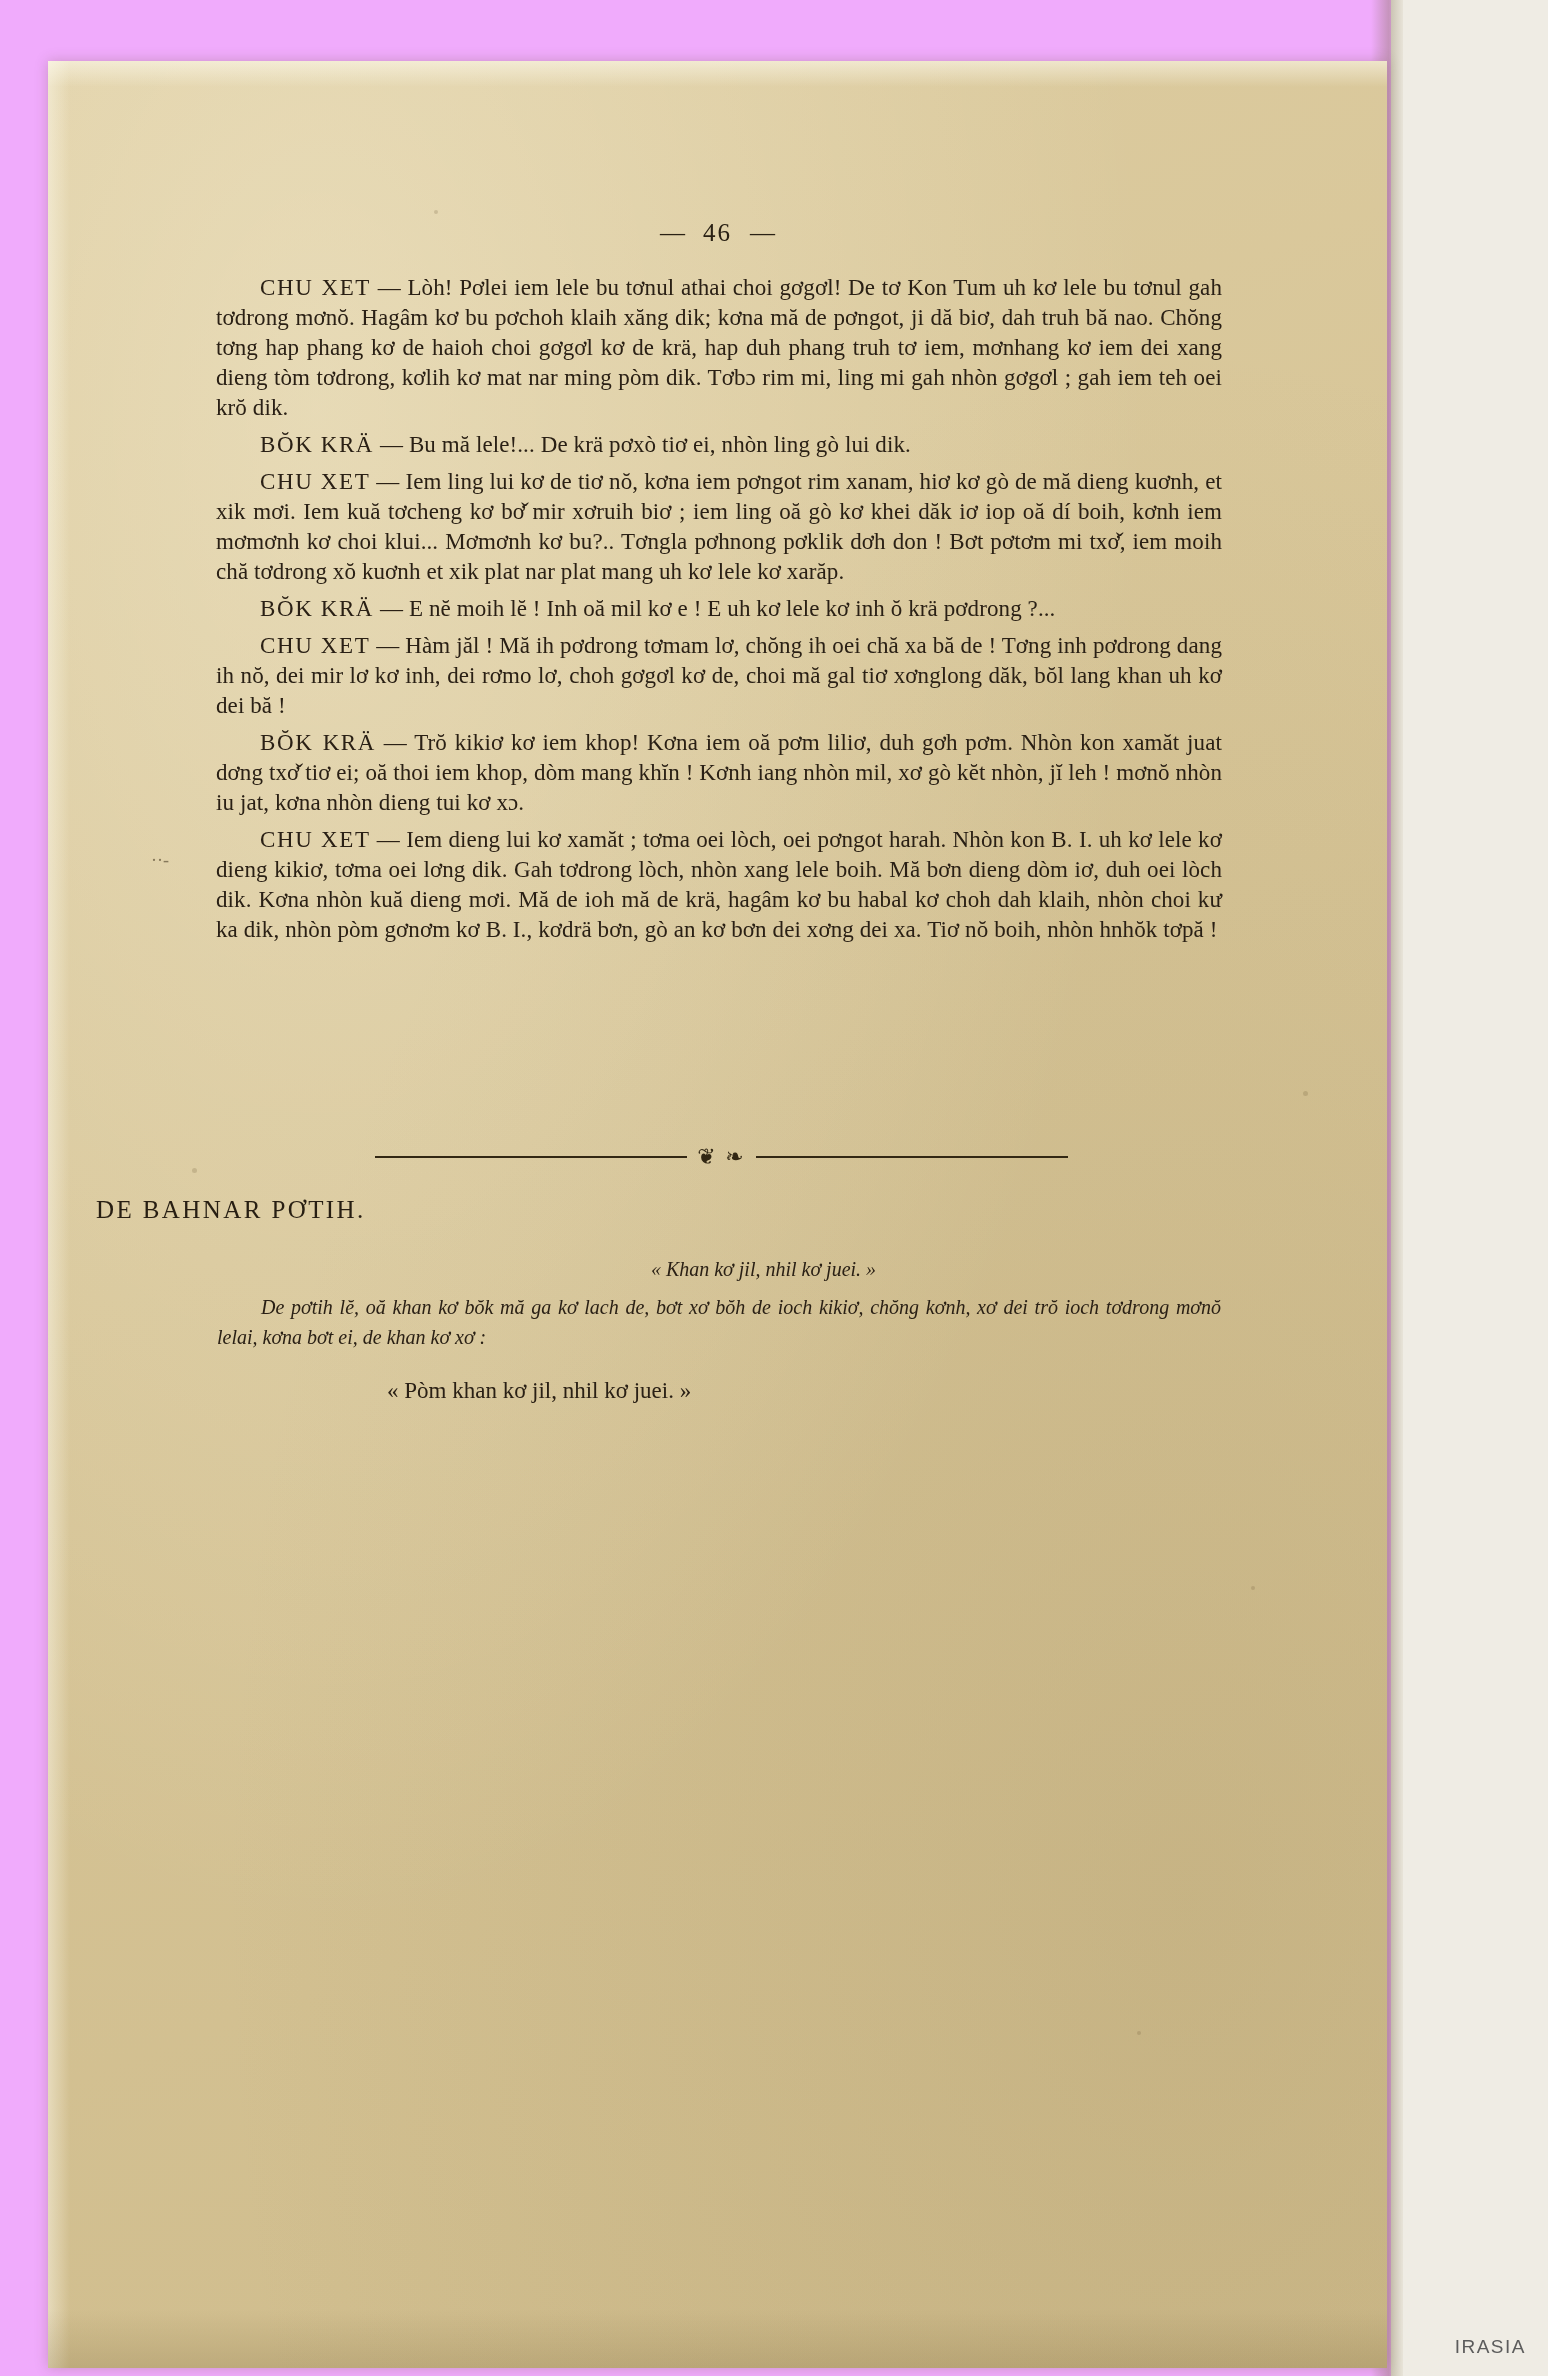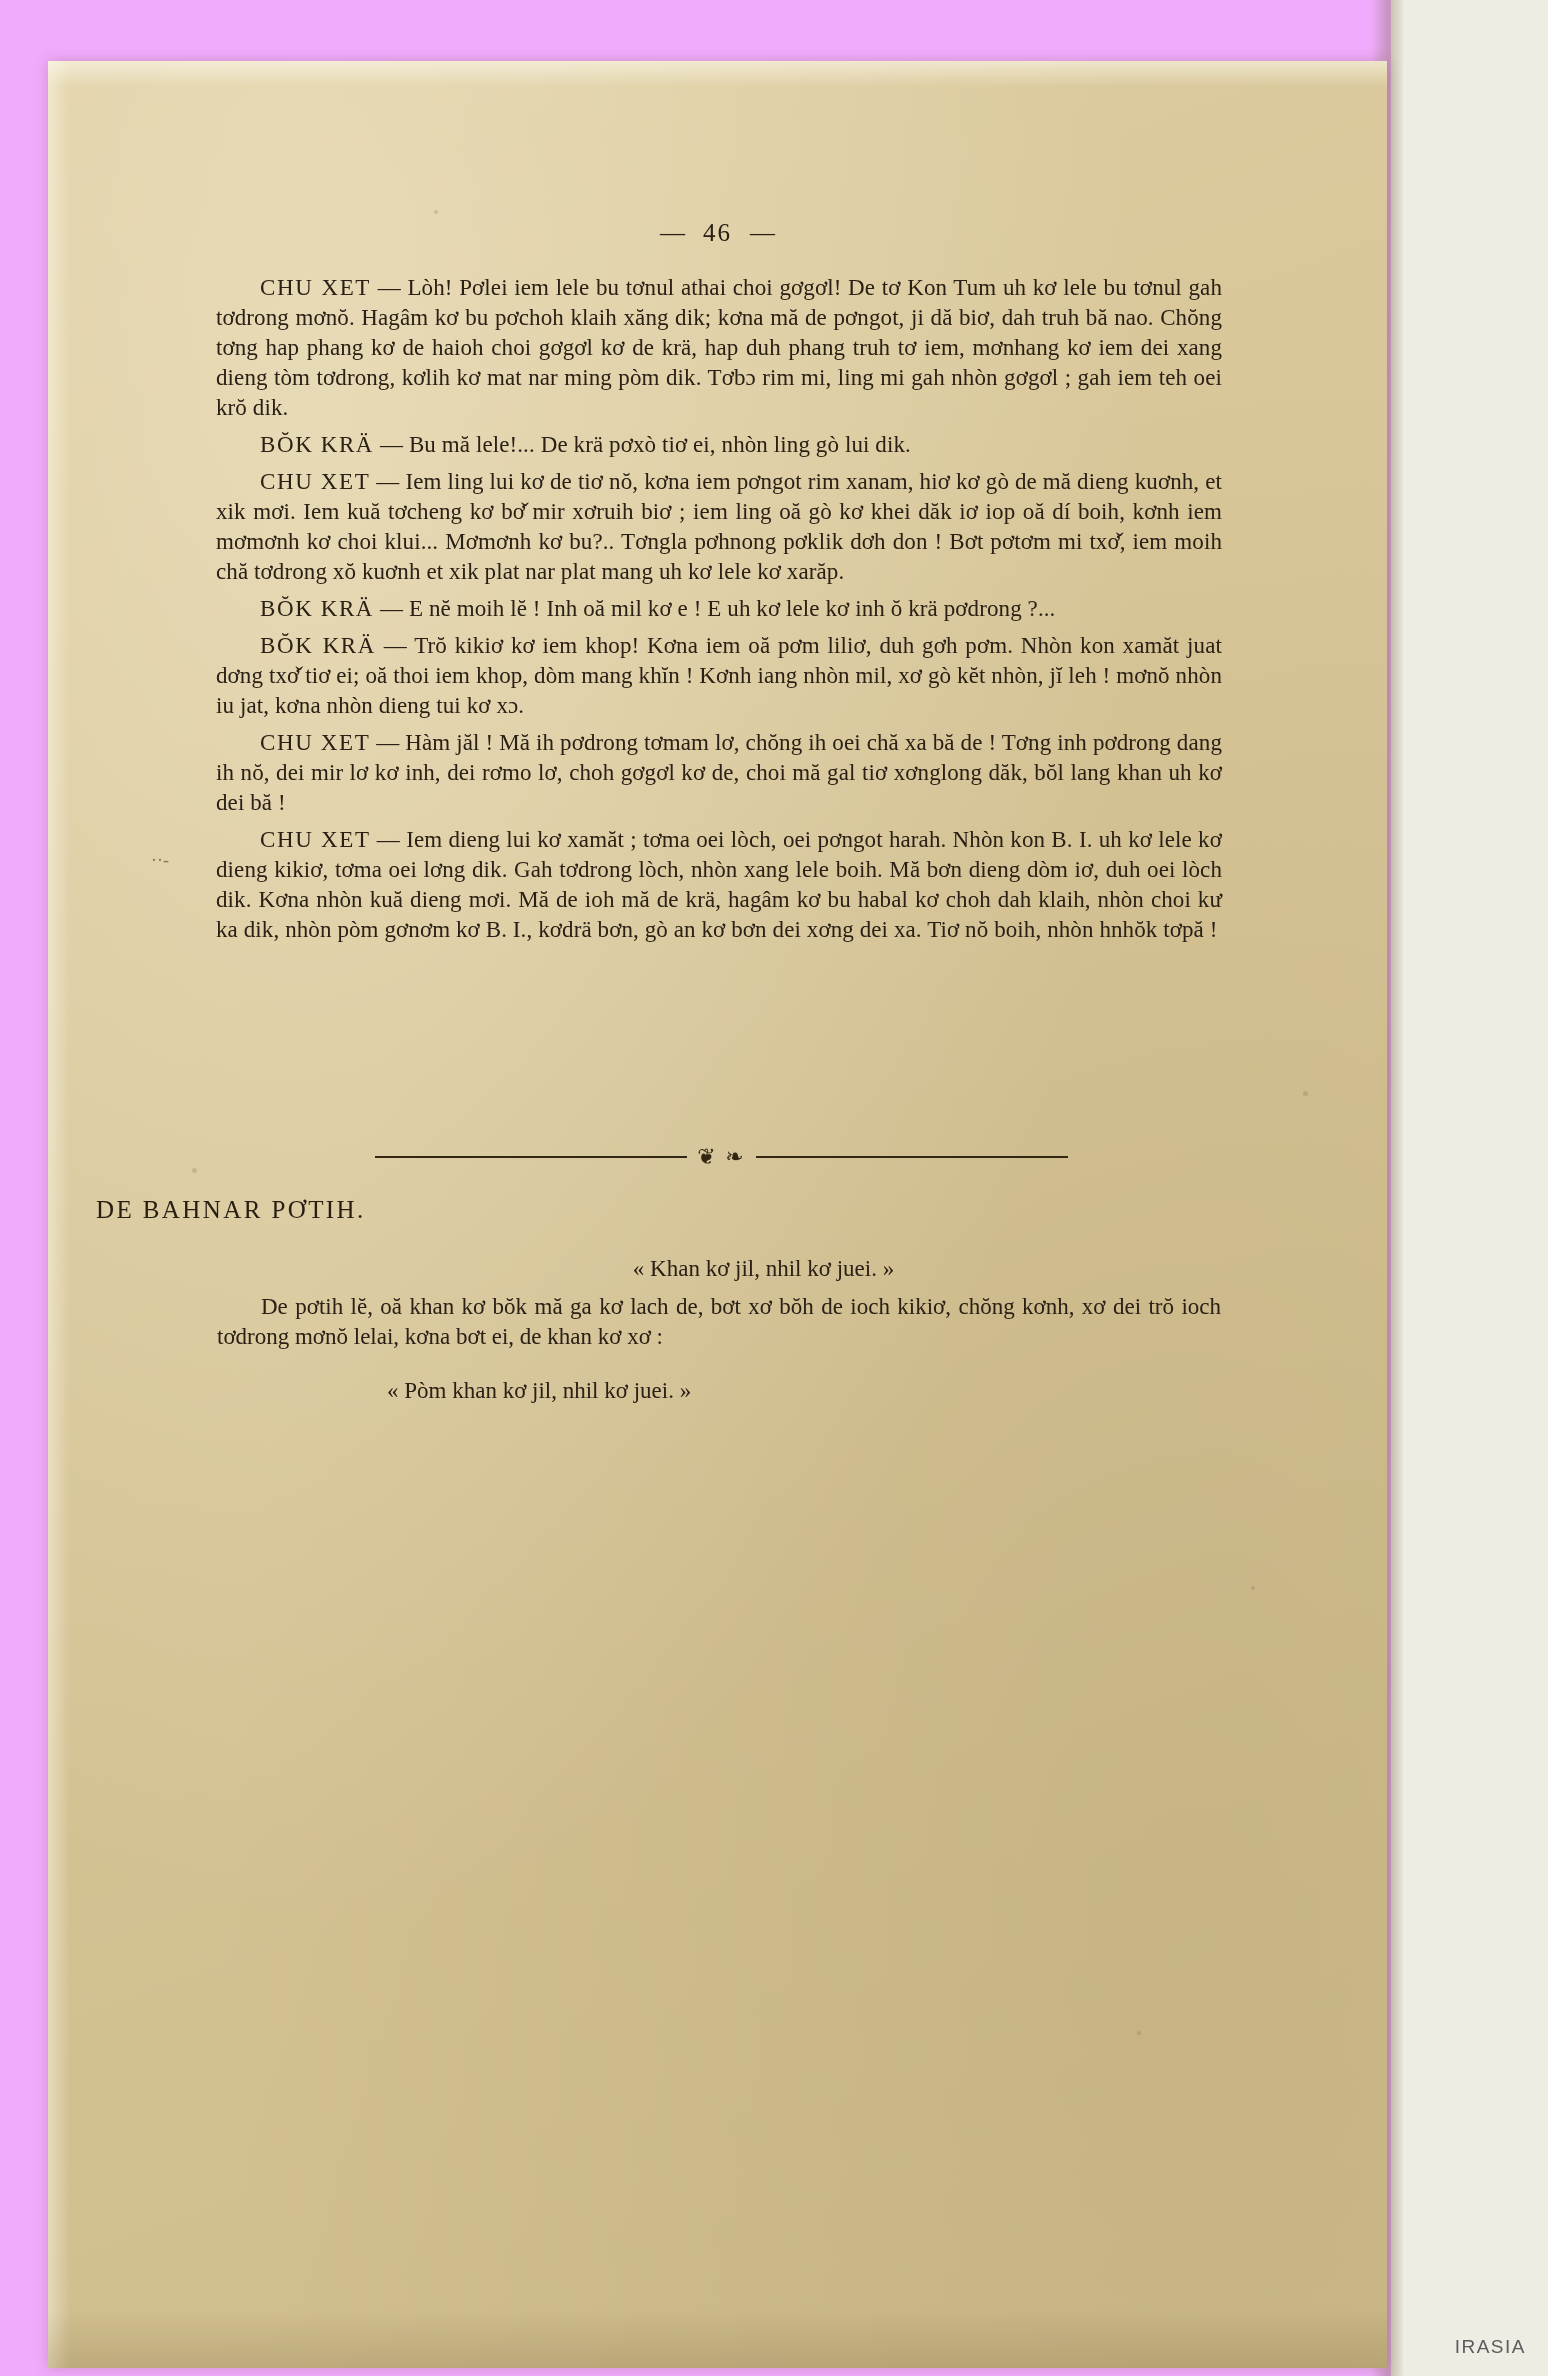--- a/index.html
+++ b/index.html
@@ -149,24 +149,25 @@
     letter-spacing: 2.4px;
     color: #271e12;
     padding-left: 48px;
   }
 
   .epigraph {
     position: absolute;
     top: 1193px;
     left: 161px;
     width: 1020px;
-    font-size: 23px;
+    font-size: 20px;
     line-height: 30px;
     text-align: justify;
     color: #2a2015;
+    font-style: italic;
   }
   .epigraph .quote-line {
     text-align: center;
     margin: 0 0 2px 0;
     padding-left: 89px;
   }
   .epigraph p.para {
     margin: 8px;
     text-indent: 44px;
   }
@@ -222,22 +223,22 @@
         <span class="dash">—</span><span>46</span><span class="dash">—</span>
       </div>
 
       <div class="margin-tick" style="top:789px;left:103px;">··-</div>
 
       <div class="body-col">
         <p><span class="speaker">CHU XET</span><span> — Lòh! Pơlei iem lele bu tơnul athai choi gơgơl! De tơ Kon Tum uh kơ lele bu tơnul gah tơdrong mơnŏ. Hagâm kơ bu pơchoh klaih xăng dik; kơna mă de pơngot, ji dă biơ, dah truh bă nao. Chŏng tơng hap phang kơ de haioh choi gơgơl kơ de krä, hap duh phang truh tơ iem, mơnhang kơ iem dei xang dieng tòm tơdrong, kơlih kơ mat nar ming pòm dik. Tơbɔ rim mi, ling mi gah nhòn gơgơl ; gah iem teh oei krŏ dik.</span></p>
         <p><span class="speaker">BŎK KRÄ</span><span> — Bu mă lele!... De krä pơxò tiơ ei, nhòn ling gò lui dik.</span></p>
         <p><span class="speaker">CHU XET</span><span> — Iem ling lui kơ de tiơ nŏ, kơna iem pơngot rim xanam, hiơ kơ gò de mă dieng kuơnh, et xik mơi. Iem kuă tơcheng kơ bơ̌ mir xơruih biơ ; iem ling oă gò kơ khei dăk iơ iop oă dí boih, kơnh iem mơmơnh kơ choi klui... Mơmơnh kơ bu?.. Tơngla pơhnong pơklik dơh don ! Bơt pơtơm mi txơ̌, iem moih chă tơdrong xŏ kuơnh et xik plat nar plat mang uh kơ lele kơ xarăp.</span></p>
         <p><span class="speaker">BŎK KRÄ</span><span> — E nĕ moih lĕ ! Inh oă mil kơ e ! E uh kơ lele kơ inh ŏ krä pơdrong ?...</span></p>
+        <p><span class="speaker">CHU XET</span><span> — Hàm jăl ! Mă ih pơdrong tơmam lơ, chŏng ih oei chă xa bă de ! Tơng inh pơdrong dang ih nŏ, dei mir lơ kơ inh, dei rơmo lơ, choh gơgơl kơ de, choi mă gal tiơ xơnglong dăk, bŏl lang khan uh kơ dei bă !</span></p>
         <p><span class="speaker">BŎK KRÄ</span><span> — Trŏ kikiơ kơ iem khop! Kơna iem oă pơm liliơ, duh gơh pơm. Nhòn kon xamăt juat dơng txơ̌ tiơ ei; oă thoi iem khop, dòm mang khĭn ! Kơnh iang nhòn mil, xơ gò kĕt nhòn, jĭ leh ! mơnŏ nhòn iu jat, kơna nhòn dieng tui kơ xɔ.</span></p>
-        <p><span class="speaker">CHU XET</span><span> — Hàm jăl ! Mă ih pơdrong tơmam lơ, chŏng ih oei chă xa bă de ! Tơng inh pơdrong dang ih nŏ, dei mir lơ kơ inh, dei rơmo lơ, choh gơgơl kơ de, choi mă gal tiơ xơnglong dăk, bŏl lang khan uh kơ dei bă !</span></p>
         <p><span class="speaker">CHU XET</span><span> — Iem dieng lui kơ xamăt ; tơma oei lòch, oei pơngot harah. Nhòn kon B. I. uh kơ lele kơ dieng kikiơ, tơma oei lơng dik. Gah tơdrong lòch, nhòn xang lele boih. Mă bơn dieng dòm iơ, duh oei lòch dik. Kơna nhòn kuă dieng mơi. Mă de ioh mă de krä, hagâm kơ bu habal kơ choh dah klaih, nhòn choi kư ka dik, nhòn pòm gơnơm kơ B. I., kơdrä bơn, gò an kơ bơn dei xơng dei xa. Tiơ nŏ boih, nhòn hnhŏk tơpă !</span></p>
       </div>
 
       <div class="ornament">
         <span class="bar"></span>
         <span class="mid">❦ ❧</span>
         <span class="bar"></span>
       </div>
 
       <div class="section-title">DE BAHNAR PƠTIH.</div>

